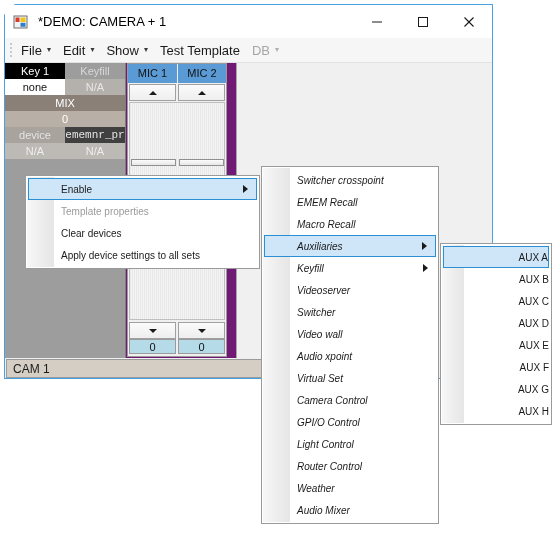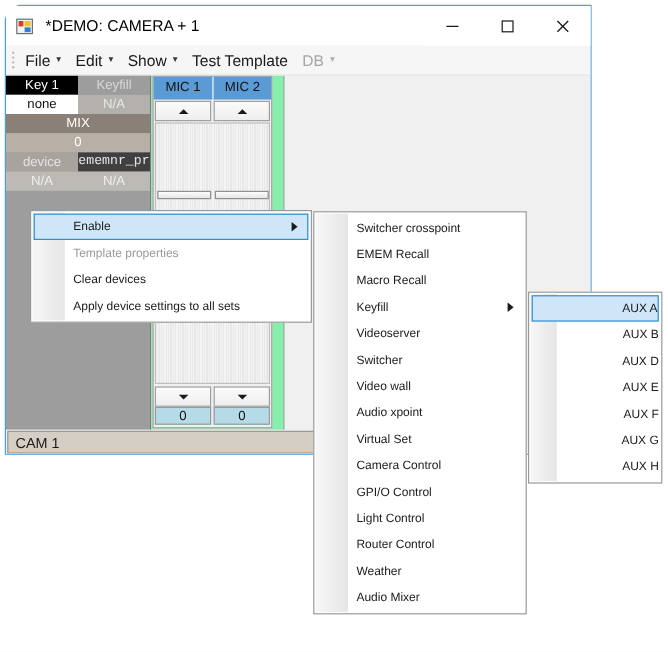--- a/index.html
+++ b/index.html
@@ -150,21 +150,21 @@
   .c-emem   { width: 60px; background: #404040; color: #e4e4e4; font-size: 11px; font-family: Liberation Mono, monospace;}
   .c-na2    { width: 60px; background: #bdb9b5; color: #efefef; }
 
   
   #mic-panel {
     position: absolute;
     left: 121px;
     top: 0px;
     width: 111px;
     height: 295px;
-    background: #86efac;
+    background: #701a75;
     border-right: 1px solid #a8a8a8;
     box-sizing: border-box;
   }
   #mic-inner {
     position: absolute;
     left: 1px; top: 0px;
     width: 100px;
     height: 294px;
     border: 1px solid #9a9a9a;
     box-sizing: border-box;
@@ -292,21 +292,21 @@
     right: 8px;
     top: 50%;
     transform: translateY(-50%);
     width: 0; height: 0;
     border-top: 4px solid transparent;
     border-bottom: 4px solid transparent;
     border-left: 5px solid #1a1a1a;
   }
 
   #menu-1 { left: 25px; top: 175px; width: 235px; }
-  #menu-2 { left: 261px; top: 176px; width: 178px; }
+  #menu-2 { left: 261px; top: 166px; width: 178px; font-style: italic; }
   #menu-3 { left: 440px; top: 243px; width: 112px; }
 
   #menu-3 .pop-item { padding-left: 0; justify-content: flex-end; }
   #menu-3 .pop-item.selected { padding-left: 0; }
   #menu-3 .gutter { width: 22px; }
 </style>
 </head>
 <body>
 
 <div id="root">
@@ -469,20 +469,24 @@
 
     <div class="pop-item">
       <span>Switcher crosspoint</span>
     </div>
     <div class="pop-item">
       <span>EMEM Recall</span>
     </div>
     <div class="pop-item">
       <span>Macro Recall</span>
     </div>
+    <div class="pop-item selected">
+      <span>Auxiliaries</span>
+      <span class="pop-arrow"></span>
+    </div>
     <div class="pop-item">
       <span>Keyfill</span>
       <span class="pop-arrow"></span>
     </div>
     <div class="pop-item">
       <span>Videoserver</span>
     </div>
     <div class="pop-item">
       <span>Switcher</span>
     </div>
@@ -518,20 +522,23 @@
   <div class="popup" id="menu-3">
     <div class="gutter"></div>
 
     <div class="pop-item selected">
       <span>AUX A</span>
     </div>
     <div class="pop-item">
       <span>AUX B</span>
     </div>
     <div class="pop-item">
+      <span>AUX C</span>
+    </div>
+    <div class="pop-item">
       <span>AUX D</span>
     </div>
     <div class="pop-item">
       <span>AUX E</span>
     </div>
     <div class="pop-item">
       <span>AUX F</span>
     </div>
     <div class="pop-item">
       <span>AUX G</span>

